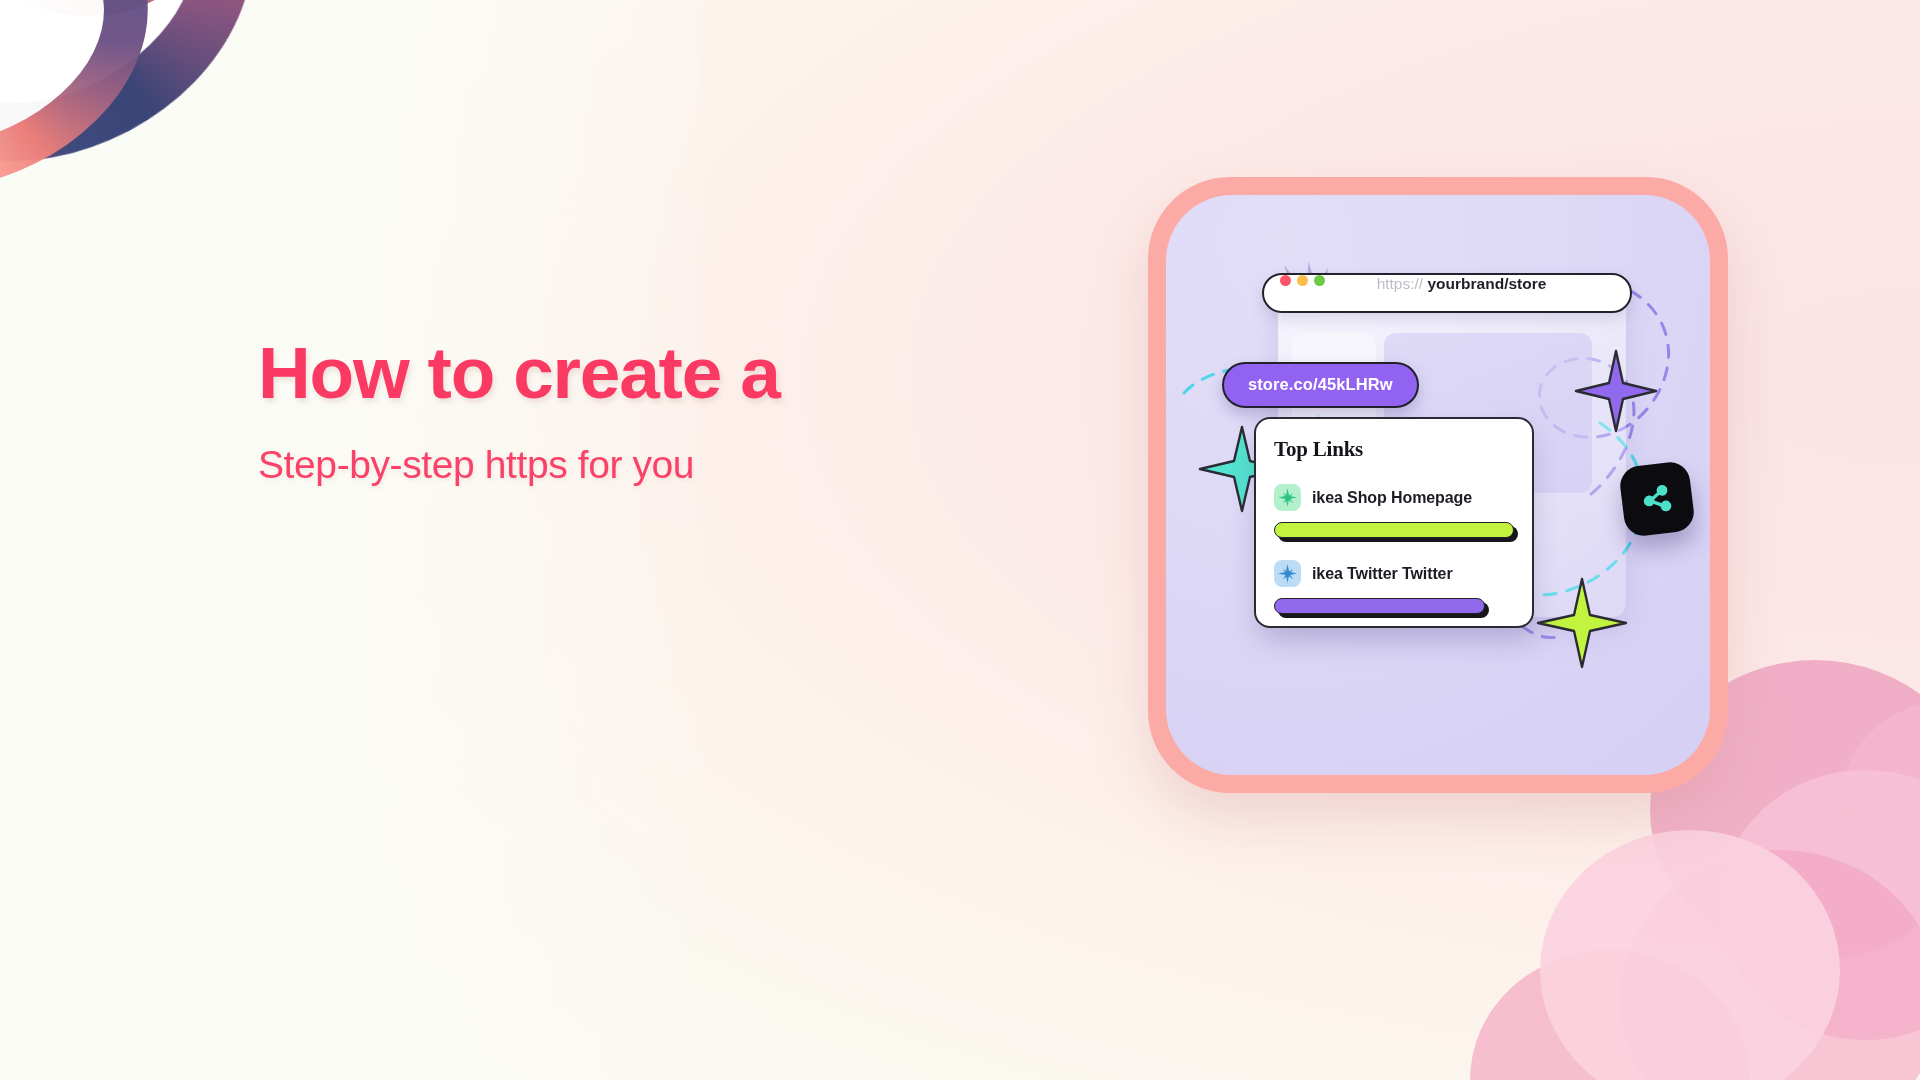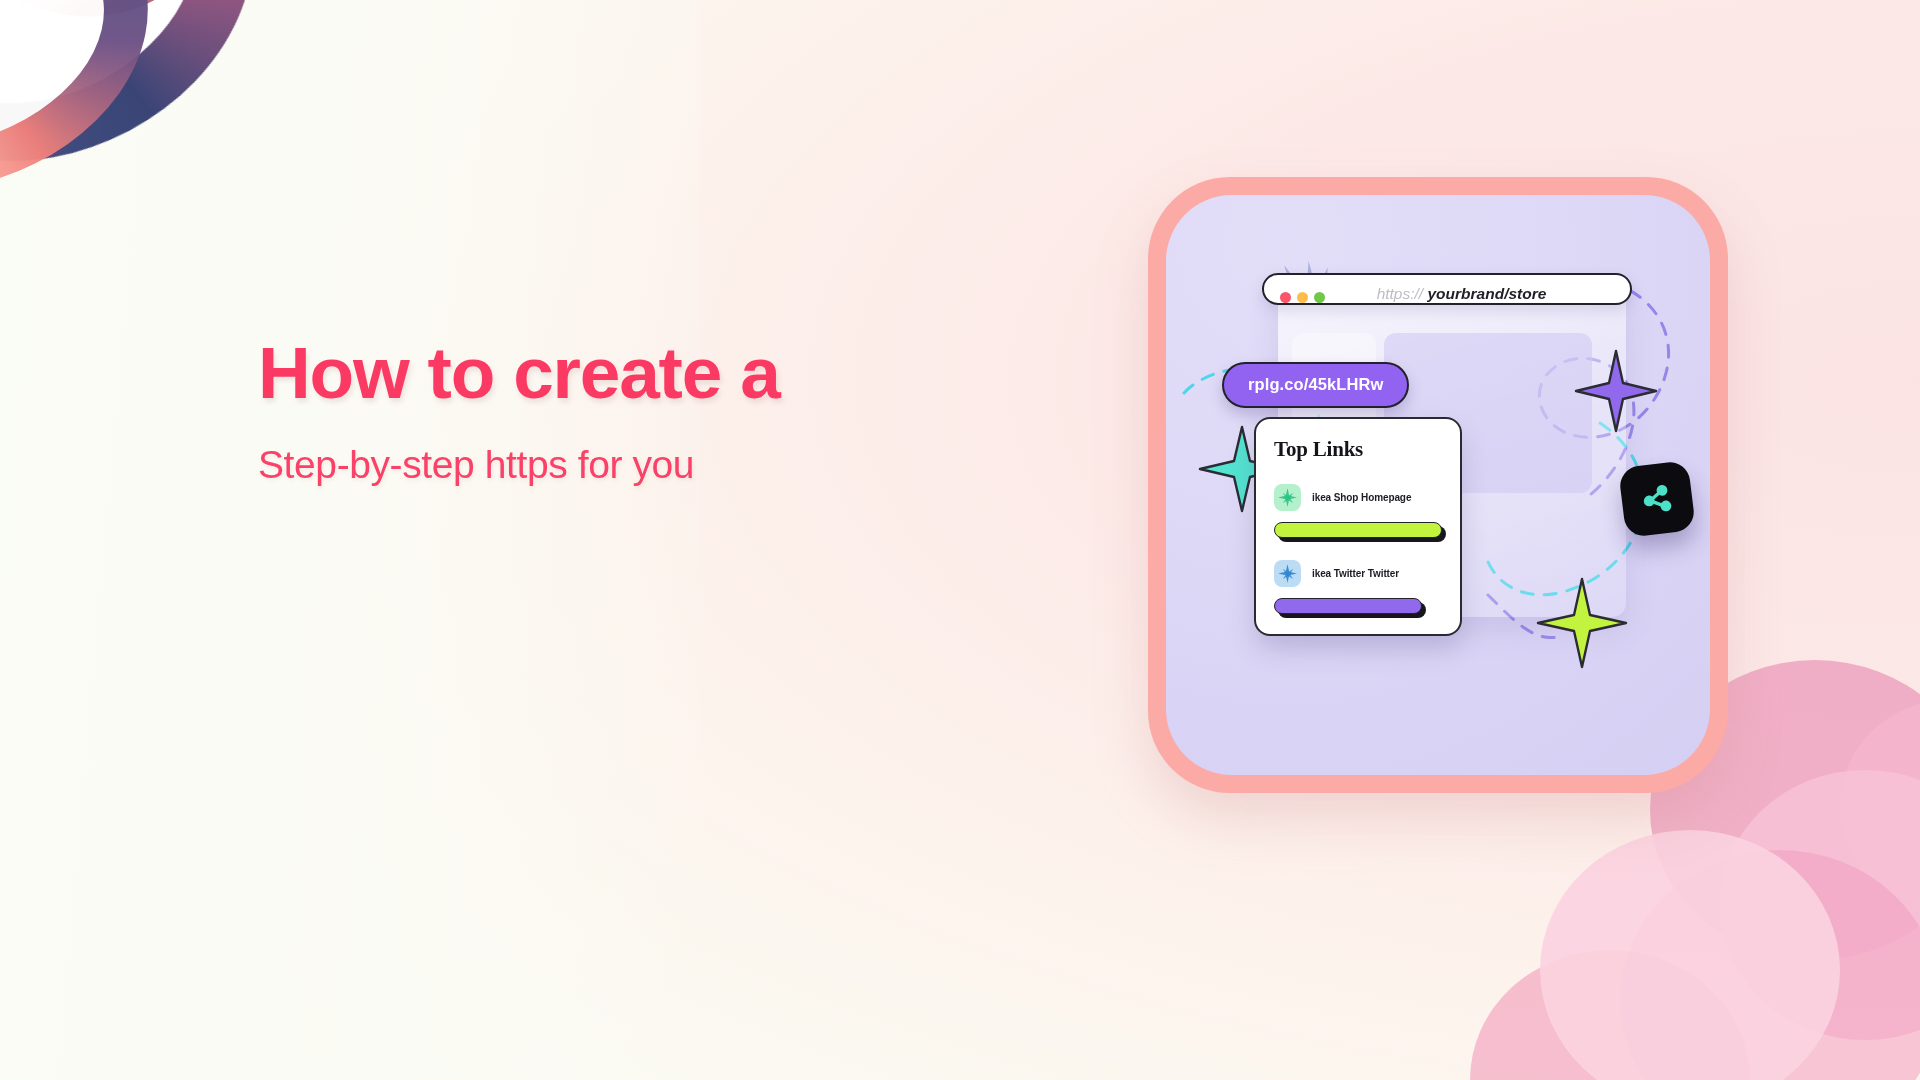--- a/index.html
+++ b/index.html
@@ -128,25 +128,24 @@
   #fan-burst .f4{ left:52px; top:14px; width:12px; height:30px; transform:rotate(14deg);  }
 
   
   #browser-mock{
     position:absolute; left:112px; top:92px; width:348px; height:330px;
     border-radius:14px;
     background:linear-gradient(165deg, rgba(255,255,255,.72) 0%, rgba(255,255,255,.34) 45%, rgba(255,255,255,.12) 100%);
     box-shadow:0 14px 30px rgba(110,95,170,.16);
   }
   #url-bar{
-    position:absolute; left:-16px; top:-14px; width:370px; height:32px;
+    position:absolute; left:-16px; top:-14px; width:370px; height:40px;
     background:#fff; border:2.4px solid #23222b; border-radius:22px;
-    display:flex; align-items:flex-end; padding:0 16px;
+    display:flex; align-items:flex-start; padding:0 16px;
     box-shadow:0 6px 14px rgba(90,80,140,.17);
-    font-style:italic;
   }
   .traffic{ display:flex; gap:6px; }
   .traffic i{ width:11px; height:11px; border-radius:50%; display:block; }
   .traffic .red{ background:#fb5567; }
   .traffic .yellow{ background:#fbbe4a; }
   .traffic .green{ background:#6ec945; }
   #url-text{ flex:1; text-align:center; font-size:15.5px; padding-right:16px; }
   #url-text .scheme{ color:#bdbdc6; font-weight:400; }
   #url-text .host{ color:#1f1f28; font-weight:700; }
 
@@ -160,23 +159,23 @@
   #short-link-pill{
     position:absolute; left:56px; top:167px;
     padding:11px 24px 12px;
     background:#9263f0; border:2.4px solid #23222b; border-radius:24px;
     color:#fff; font-size:16.5px; font-weight:700; letter-spacing:.1px;
     box-shadow:0 7px 14px rgba(70,50,130,.25);
   }
 
   
   #top-links-card{
-    position:absolute; left:88px; top:222px; width:208px;
+    position:absolute; left:88px; top:222px; width:280px;
     background:#fff; border:2.2px solid #2a2a33; border-radius:16px;
-    padding:18px 18px 20px;
+    padding:18px 18px 12px;
     box-shadow:0 14px 26px rgba(80,65,130,.2);
   }
   #top-links-title{
     font-family:"Liberation Serif", serif;
     font-size:21px; font-weight:700; color:#14141a; letter-spacing:-.2px;
   }
   .link-row{ margin-top:22px; }
   .link-head{ display:flex; align-items:center; gap:11px; }
   .link-badge{
     width:27px; height:27px; border-radius:8px; position:relative; flex:none;
@@ -191,21 +190,21 @@
   .spark.g{ background:#34c88b; }
   .spark.b{ background:#3a8fd4; }
   .spark2{
     position:absolute; left:50%; top:50%; width:15px; height:15px;
     transform:translate(-50%,-50%) rotate(45deg);
     clip-path:polygon(50% 0%,58% 42%,100% 50%,58% 58%,50% 100%,42% 58%,0% 50%,42% 42%);
     opacity:.85;
   }
   .spark2.g{ background:#2fbf82; }
   .spark2.b{ background:#3386cc; }
-  .link-label{ font-size:10px; font-weight:600; color:#1c1c24; letter-spacing:-.1px; }
+  .link-label{ font-size:16px; font-weight:600; color:#1c1c24; letter-spacing:-.1px; }
   .bar-wrap{ position:relative; margin-top:11px; height:16px; }
   .bar{
     position:absolute; left:0; top:0; height:16px; border-radius:9px;
     border:1.6px solid #22222a;
   }
   .bar-shadow{
     position:absolute; left:4px; top:4px; height:16px; border-radius:9px;
     background:#16161c;
   }
   .bar.lime{ background:#c2f33f; width:100%; }
@@ -301,21 +300,21 @@
         <path d="M46 6 L53 38 L86 46 L53 54 L46 86 L39 54 L6 46 L39 38 Z" fill="#9069ed" stroke="#2b2b33" stroke-width="2.4" stroke-linejoin="round"></path>
       </svg>
     </div>
 
     <div class="star" style="left:366px; top:378px;">
       <svg width="100" height="100" viewBox="0 0 100 100">
         <path d="M50 6 L58 42 L94 50 L58 58 L50 94 L42 58 L6 50 L42 42 Z" fill="#c2f33f" stroke="#2b2b33" stroke-width="2.4" stroke-linejoin="round"></path>
       </svg>
     </div>
 
-    <div id="short-link-pill">rplg.co/45kLHRw</div>
+    <div id="short-link-pill">store.co/45kLHRw</div>
 
     <div id="top-links-card">
       <div id="top-links-title">Top Links</div>
 
       <div class="link-row">
         <div class="link-head">
           <span class="link-badge green">
             <span class="spark g"></span>
             <span class="spark2 g"></span>
           </span>

